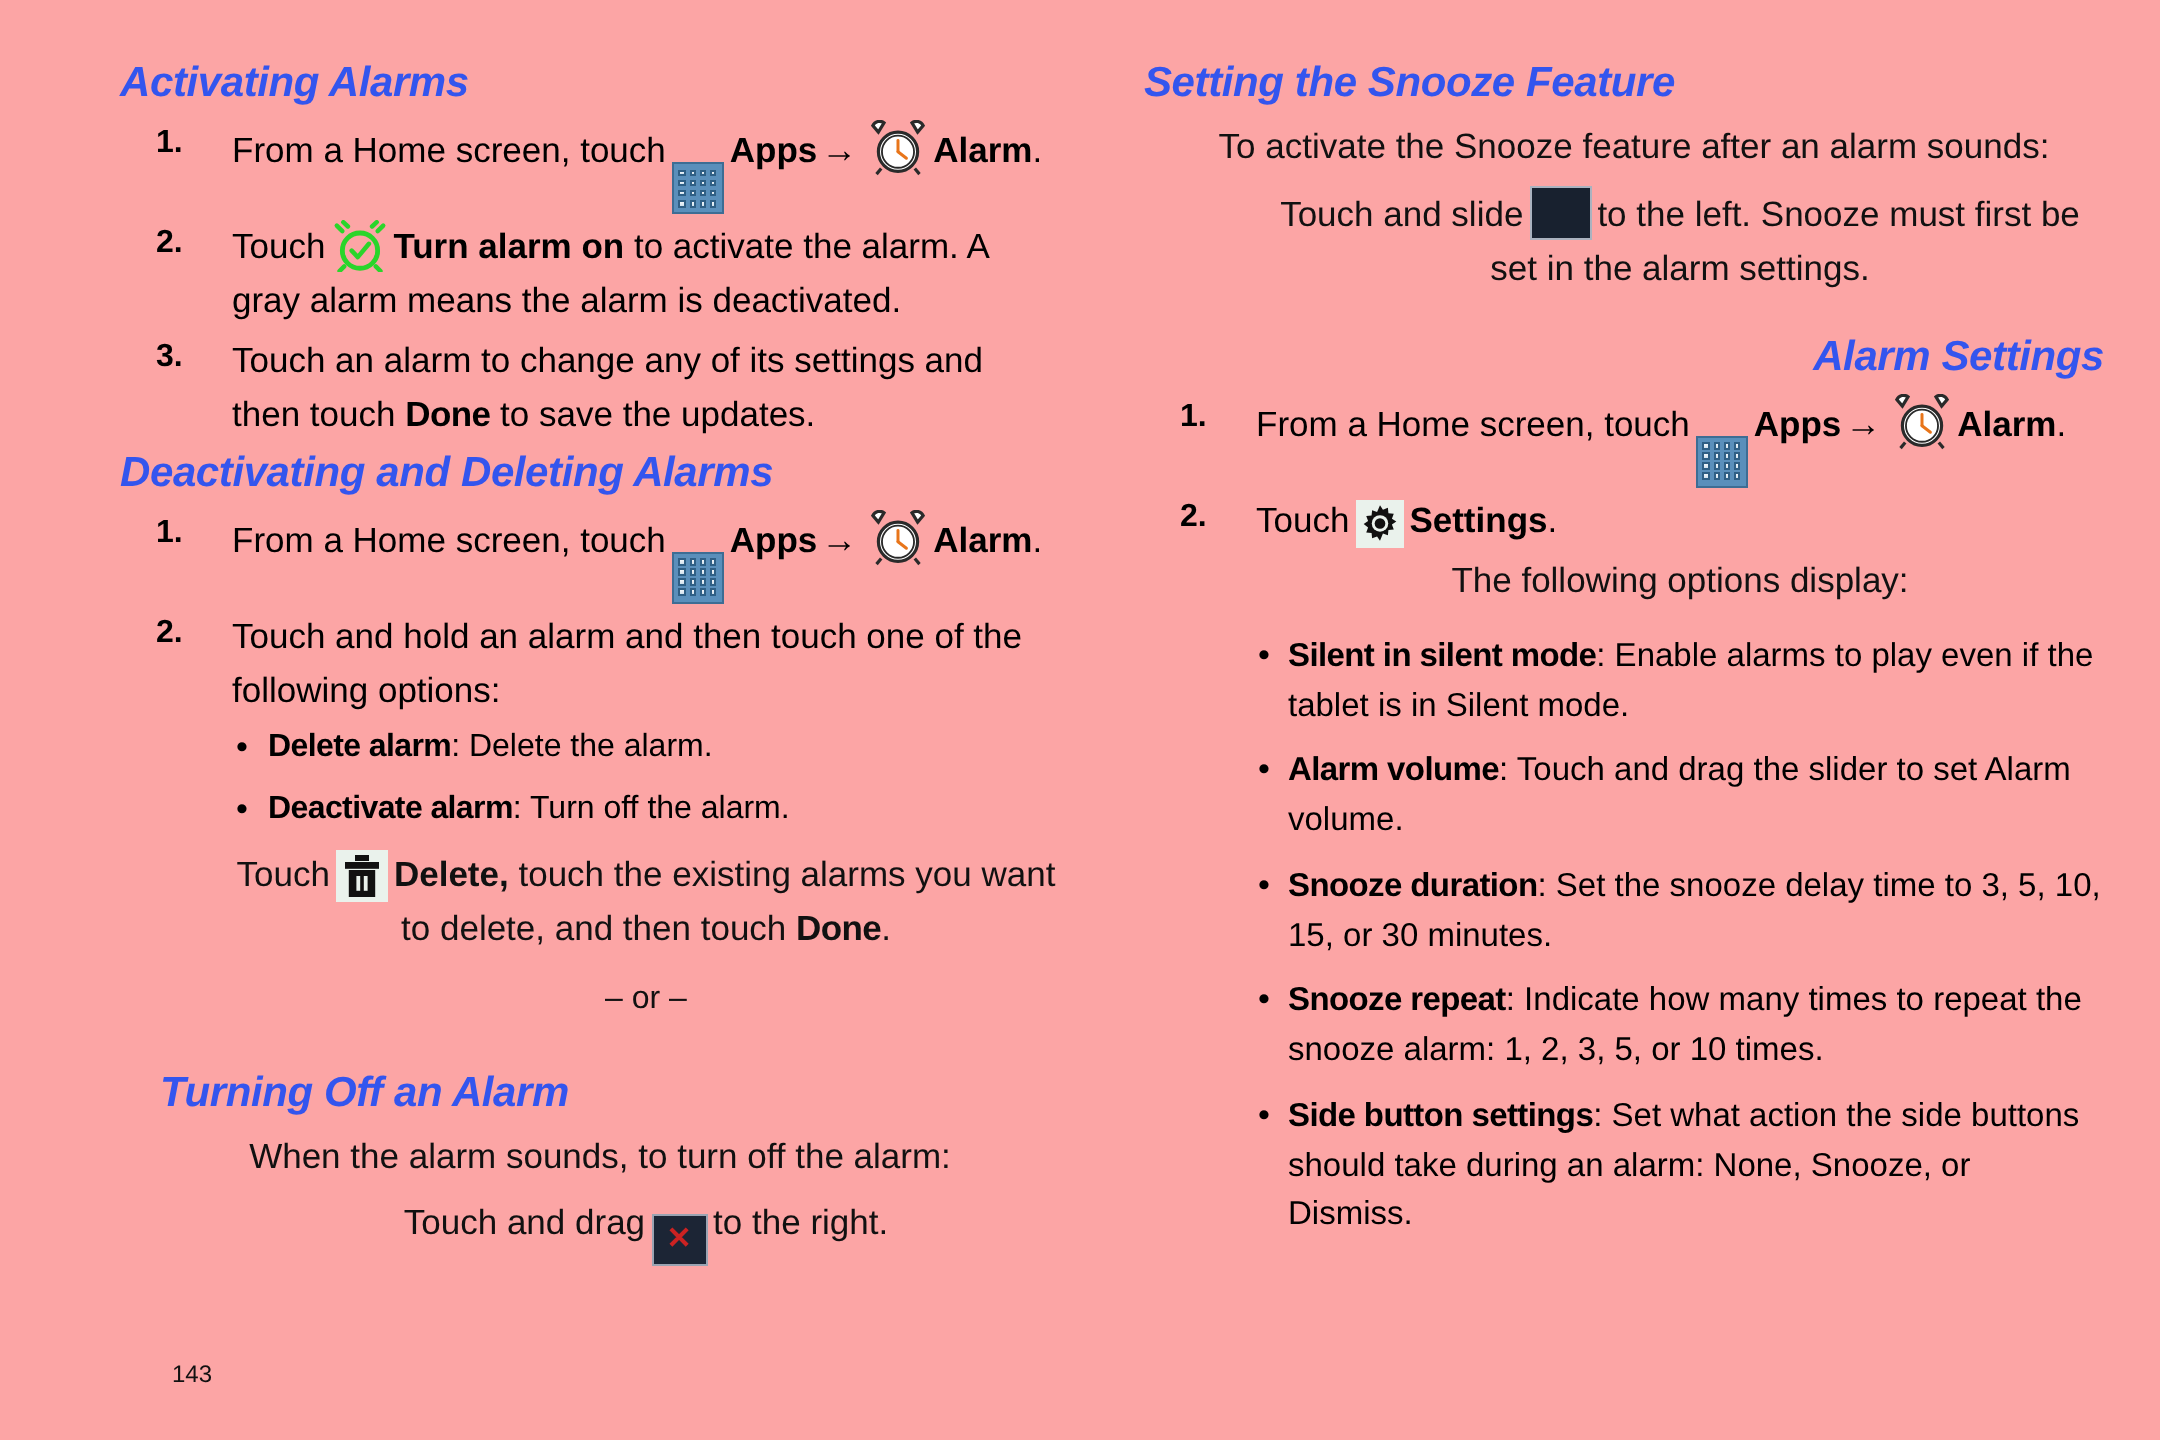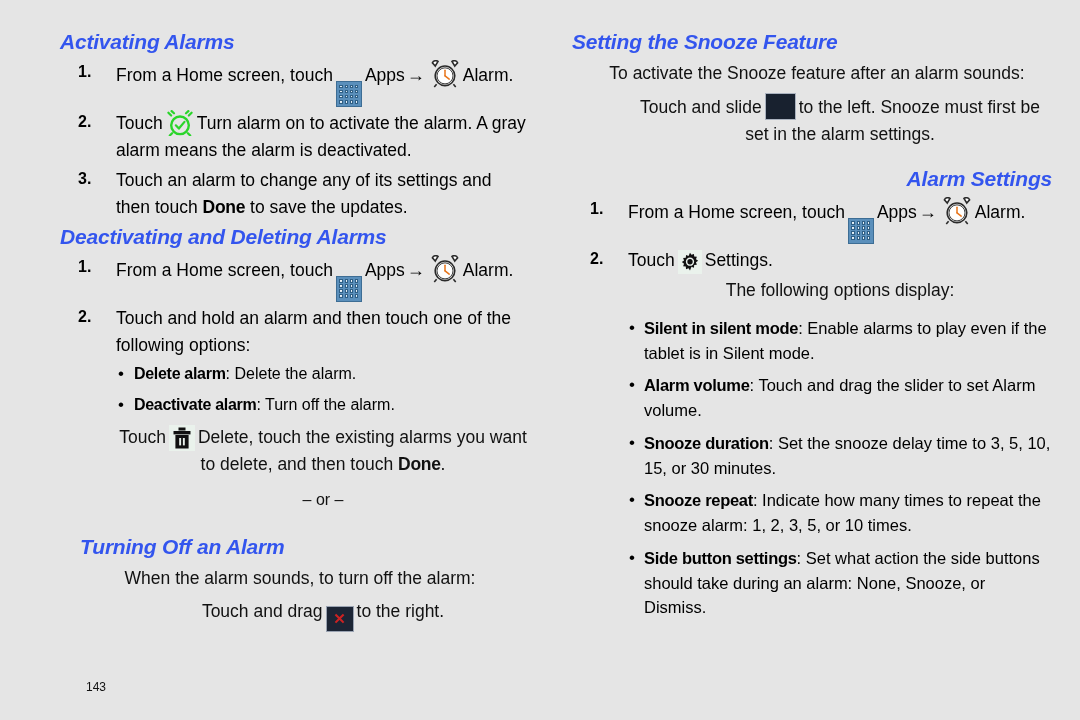--- a/index.html
+++ b/index.html
@@ -8,21 +8,21 @@
     margin: 0; padding: 0;
     width: 1080px; height: 720px;
     background: #ffffff;
     font-family: "Liberation Sans", sans-serif;
     color: #000000;
     overflow: hidden;
   }
   .page {
     position: relative;
     width: 1080px; height: 720px;
-    background: #e5e5e5;
+    background: #fca5a5;
   }
   .col {
     position: absolute;
     top: 30px;
   }
   .col-left  { left: 60px;  width: 470px; }
   .col-right { left: 572px; width: 480px; }
 
   
   h2.heading {
@@ -84,21 +84,21 @@
     line-height: 1.5;
     padding-left: 72px;
     margin: 0 0 8px 0;
   }
   .bullet-r .dot {
     position: absolute;
     left: 57px;
     top: -1px;
     font-size: 17px;
   }
-  b, strong { font-weight: normal; }
+  b, strong { font-weight: bold; }
   .tight { font-weight: bold; letter-spacing: -0.3px; }
 
   
   .ic {
     display: inline-block;
     vertical-align: -7px;
     line-height: 0;
     margin: 0 3px;
   }
 

